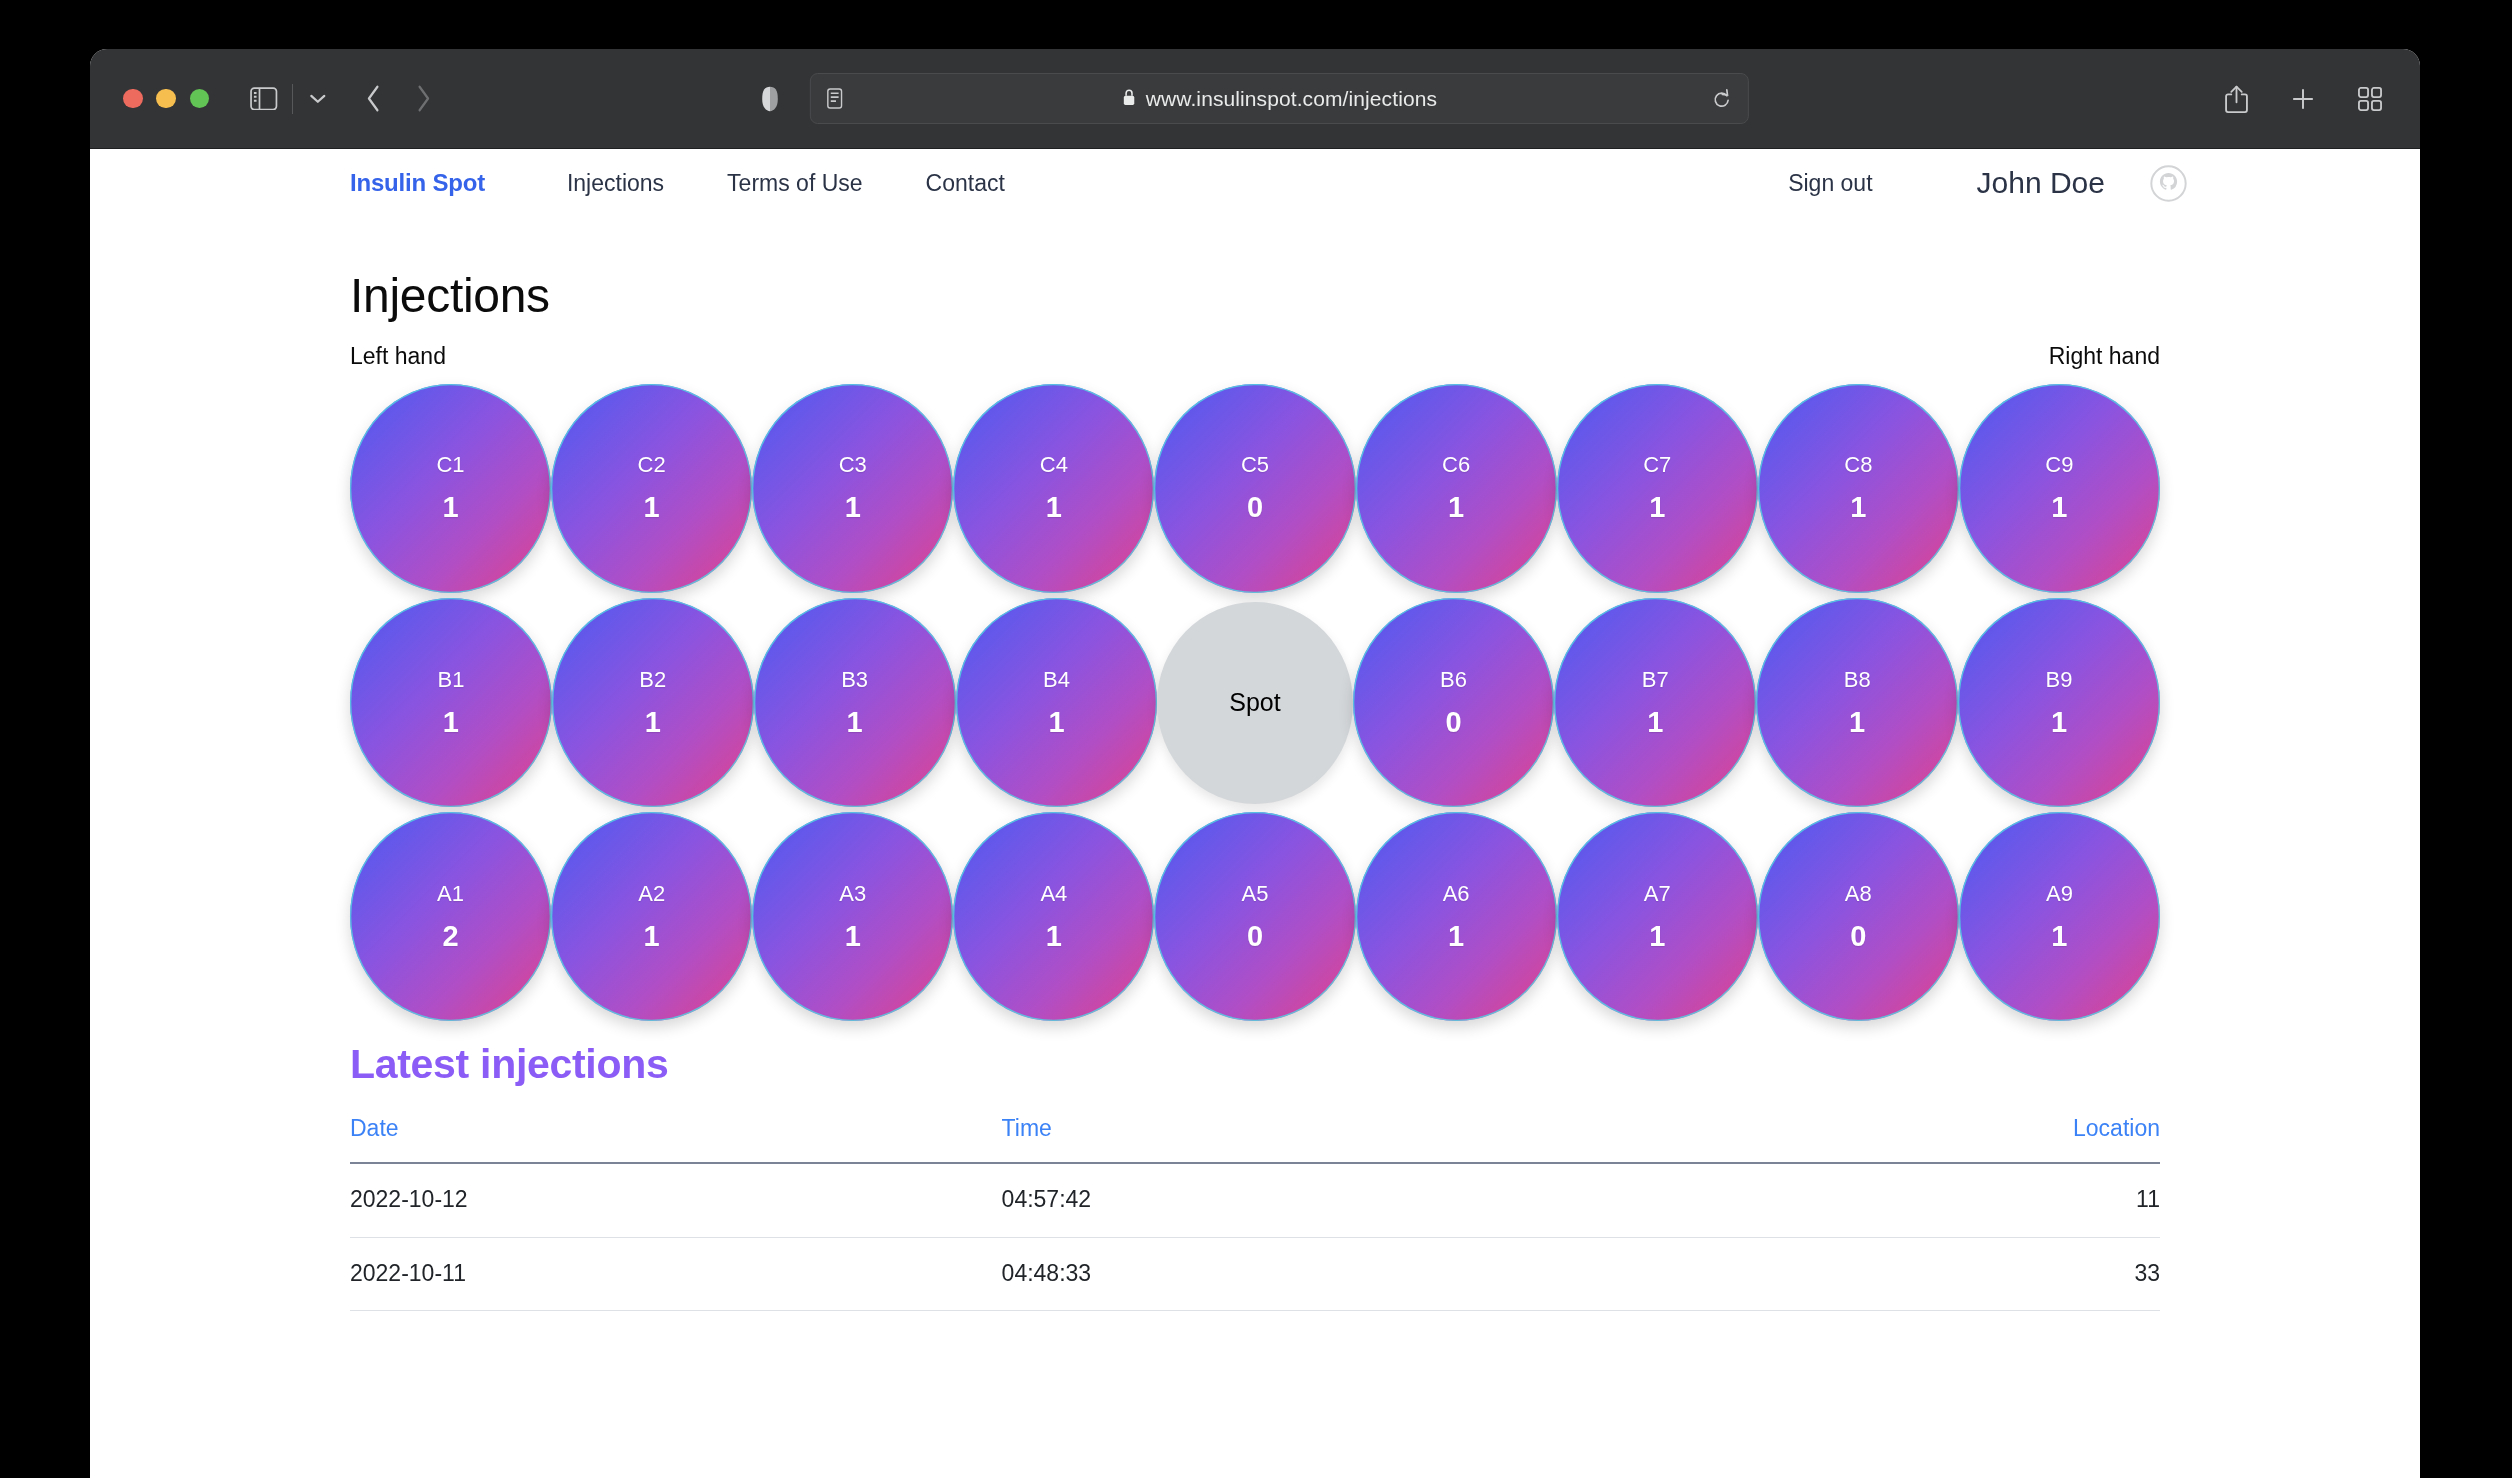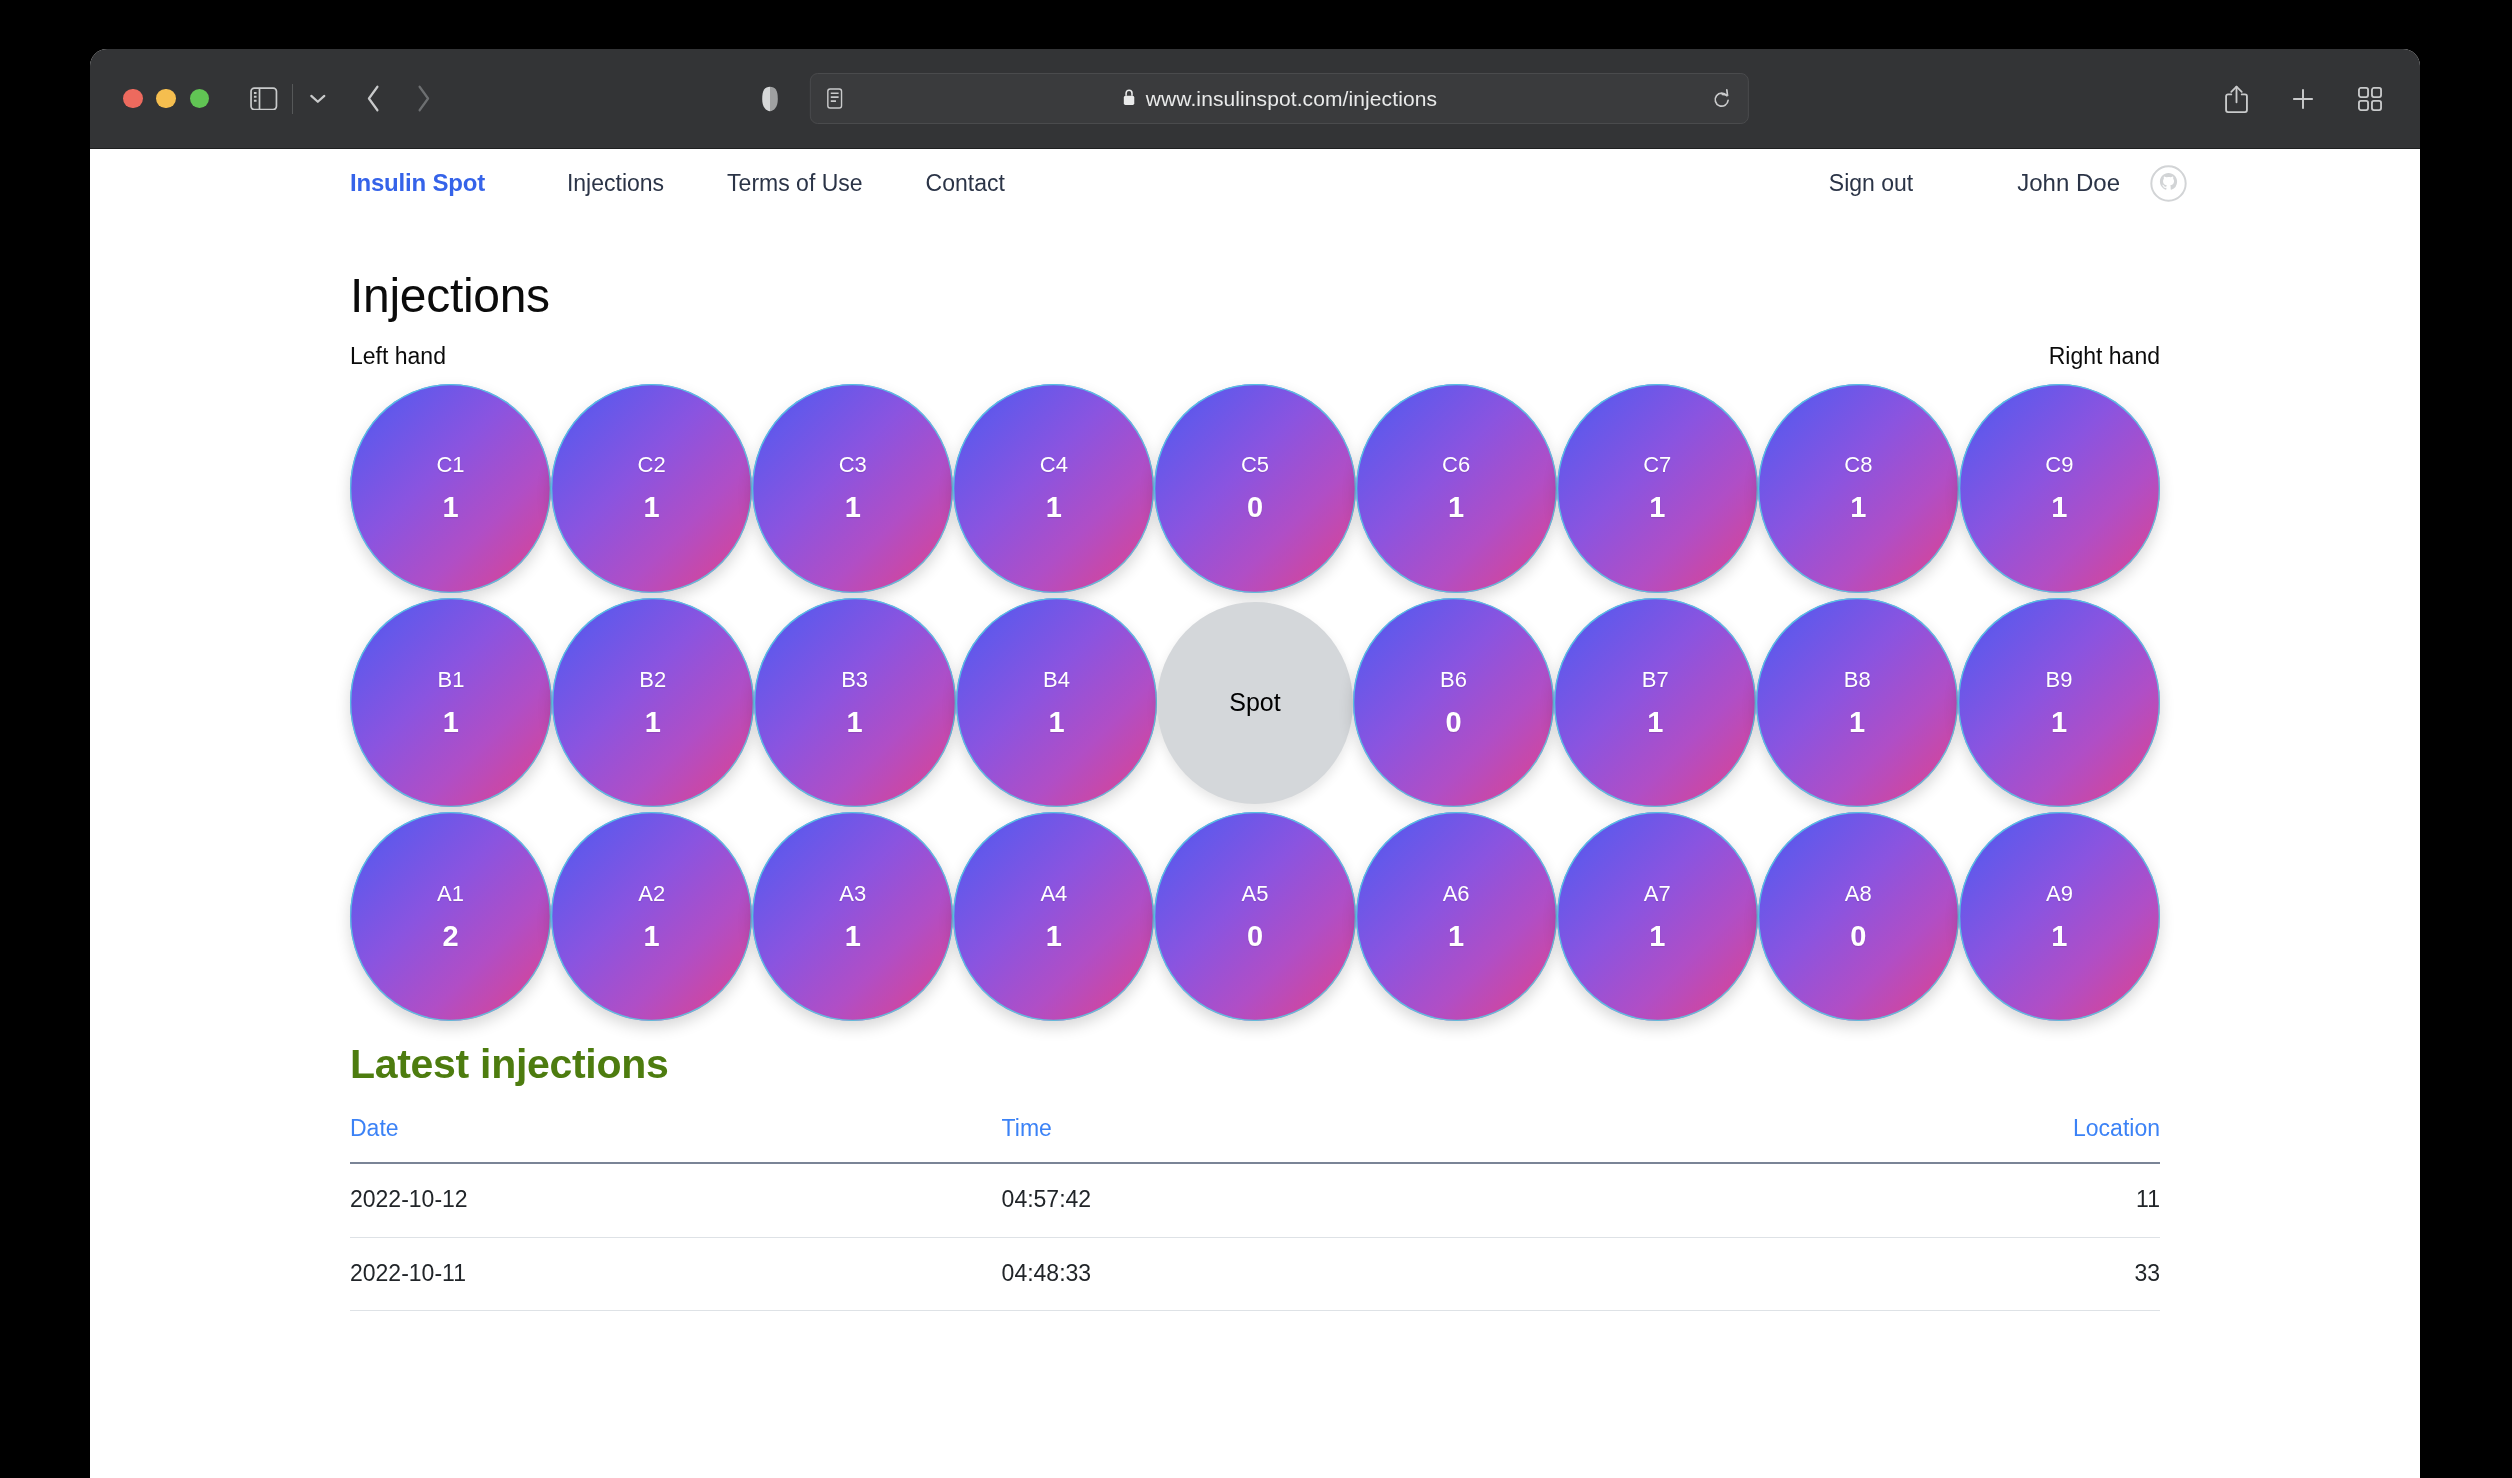--- a/index.html
+++ b/index.html
@@ -119,22 +119,22 @@
     position:absolute;
     right:233px;
     display:flex; align-items:center;
     gap:12px;
   }
   .signout{
     color:#2b3447; font-size:23px;
     margin-right:92px;
   }
   .username{
-    color:#2b3447; font-size:24px;
-    margin-right:18px;
+    color:#2b3447; font-size:30px;
+    margin-right:33px;
   }
   .avatar{
     width:37px; height:37px;
     border-radius:50%;
     display:flex; align-items:center; justify-content:center;
     color:#c9cbcd;
   }
 
   .content{
     padding:0 260px;
@@ -208,21 +208,21 @@
   }
   .spot.belly .code{
     font-size:25px;
     color:#000;
     text-shadow:none;
   }
 
   
   .section-title{
     font-size:41px;
-    color:#4d7c0f;
+    color:#8b5cf6;
     font-weight:bold;
     margin-top:19.6px;
     letter-spacing:-0.3px;
   }
   .tbl{
     width:100%;
     border-collapse:collapse;
     margin-top:27.5px;
   }
   .tbl th{

